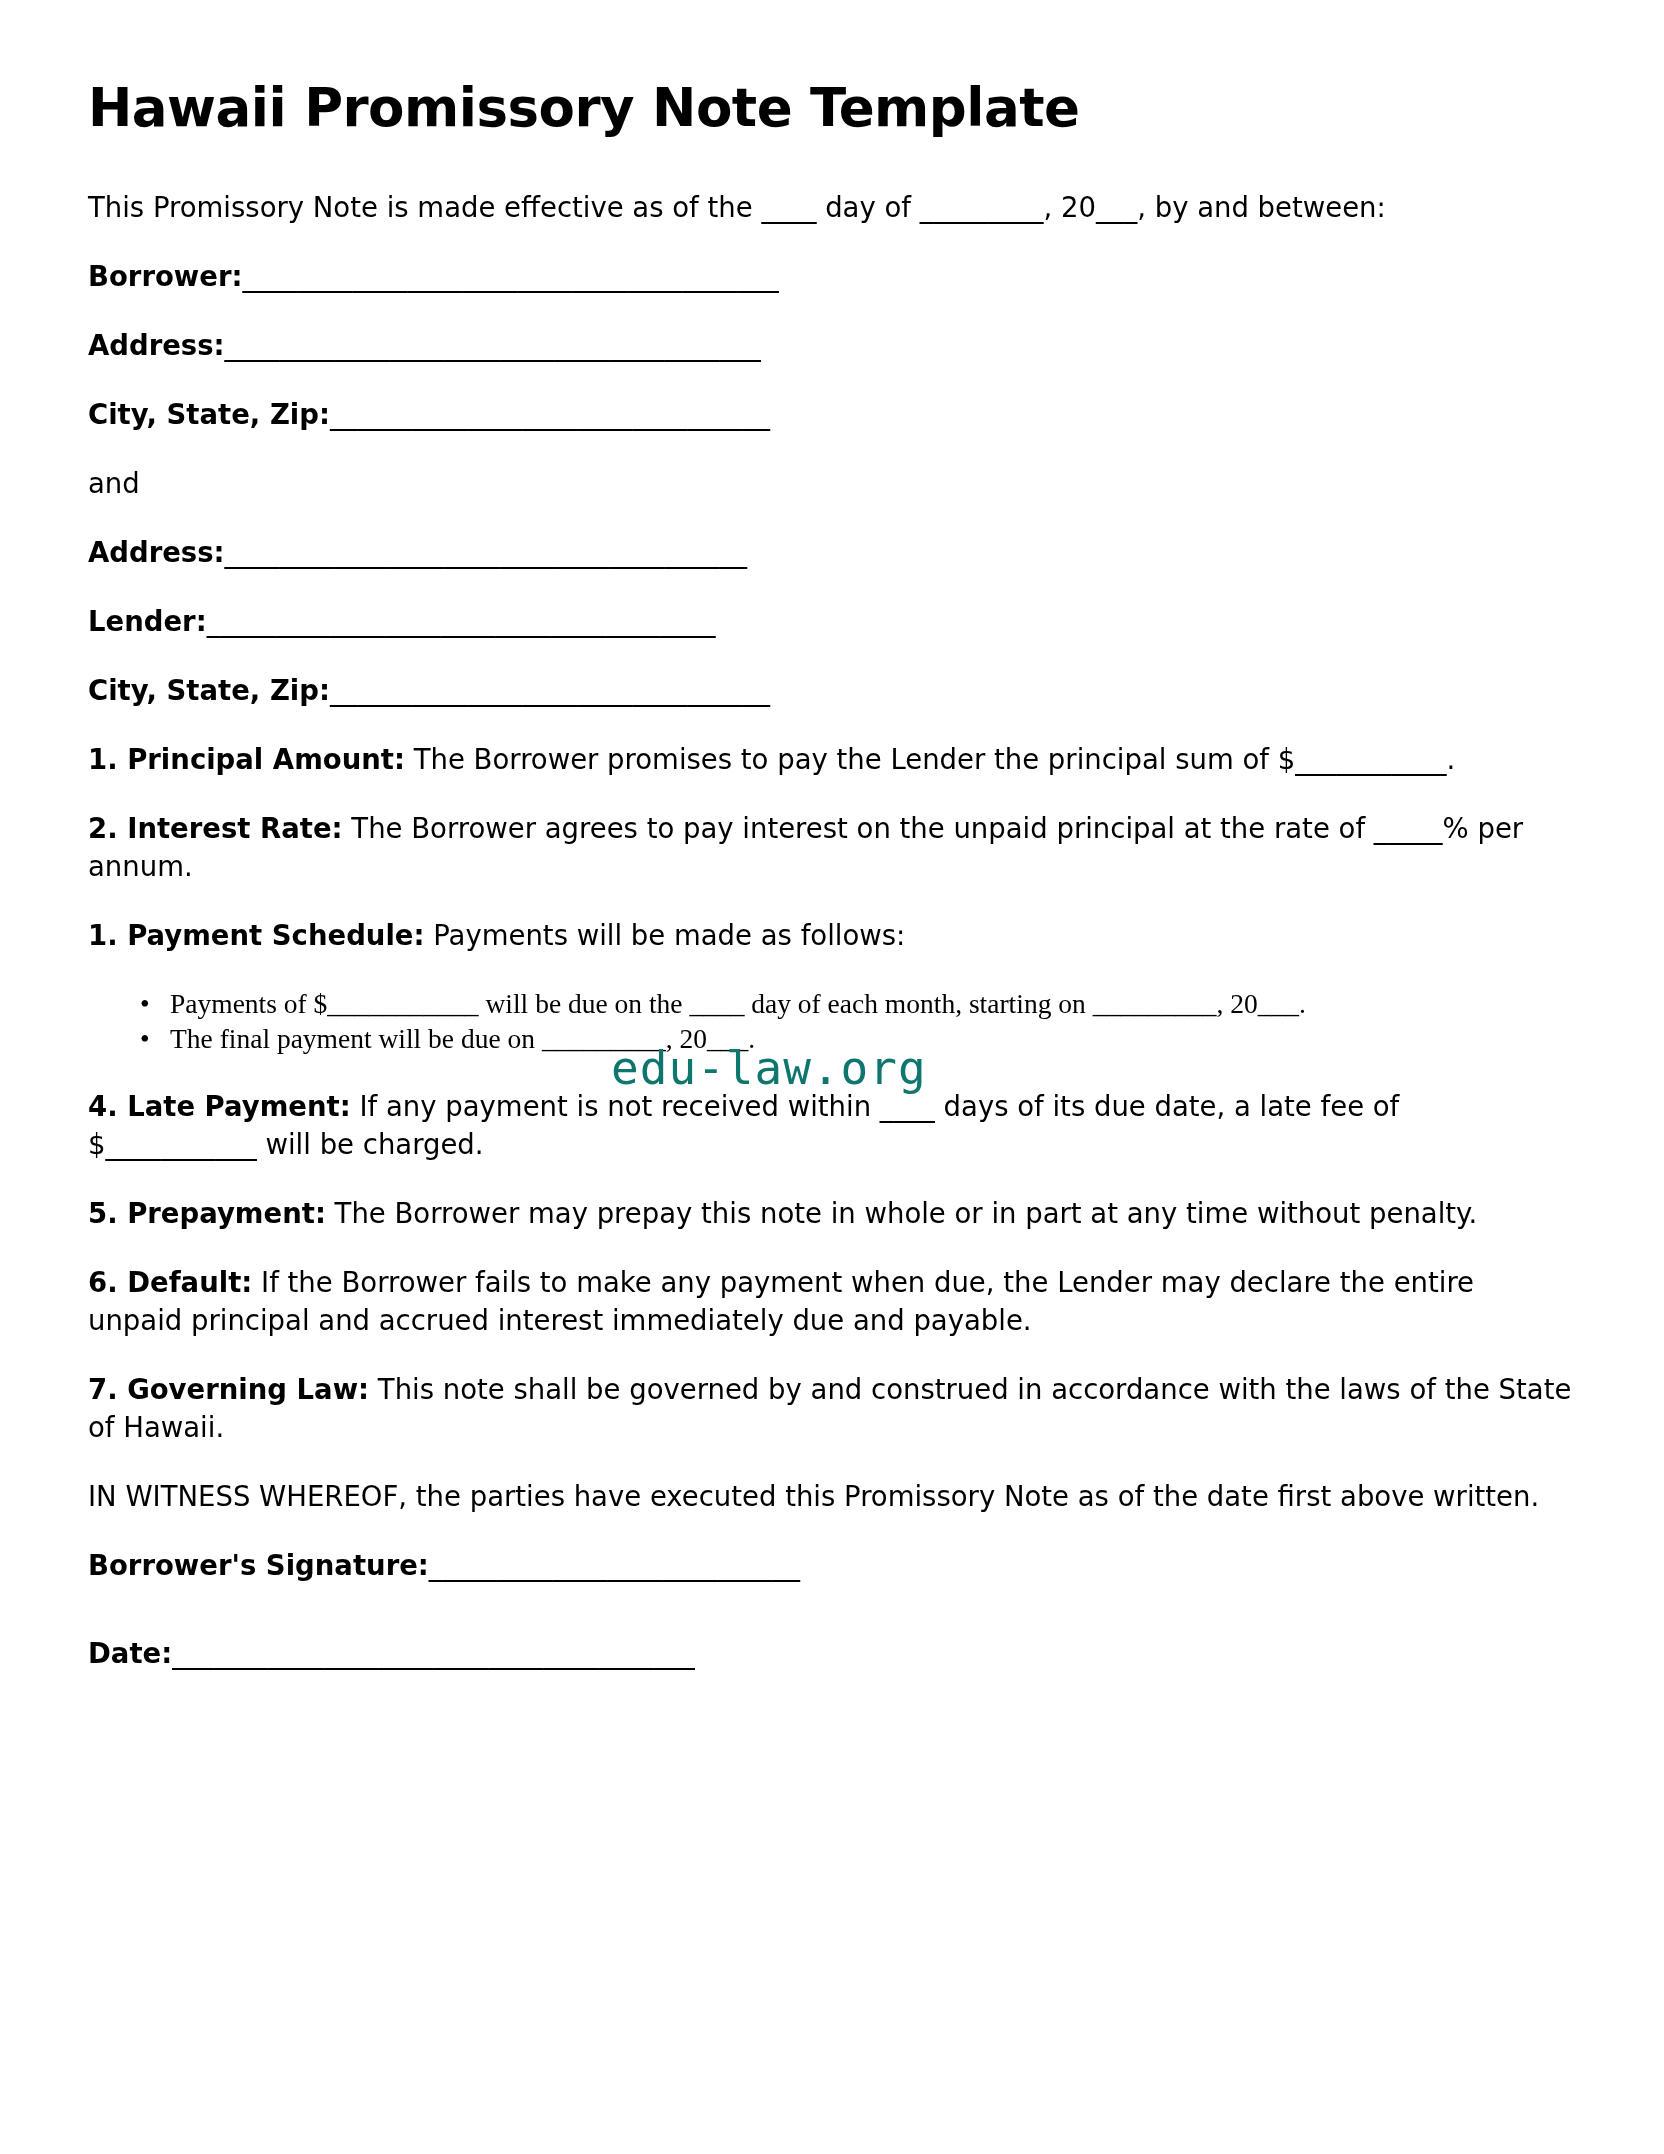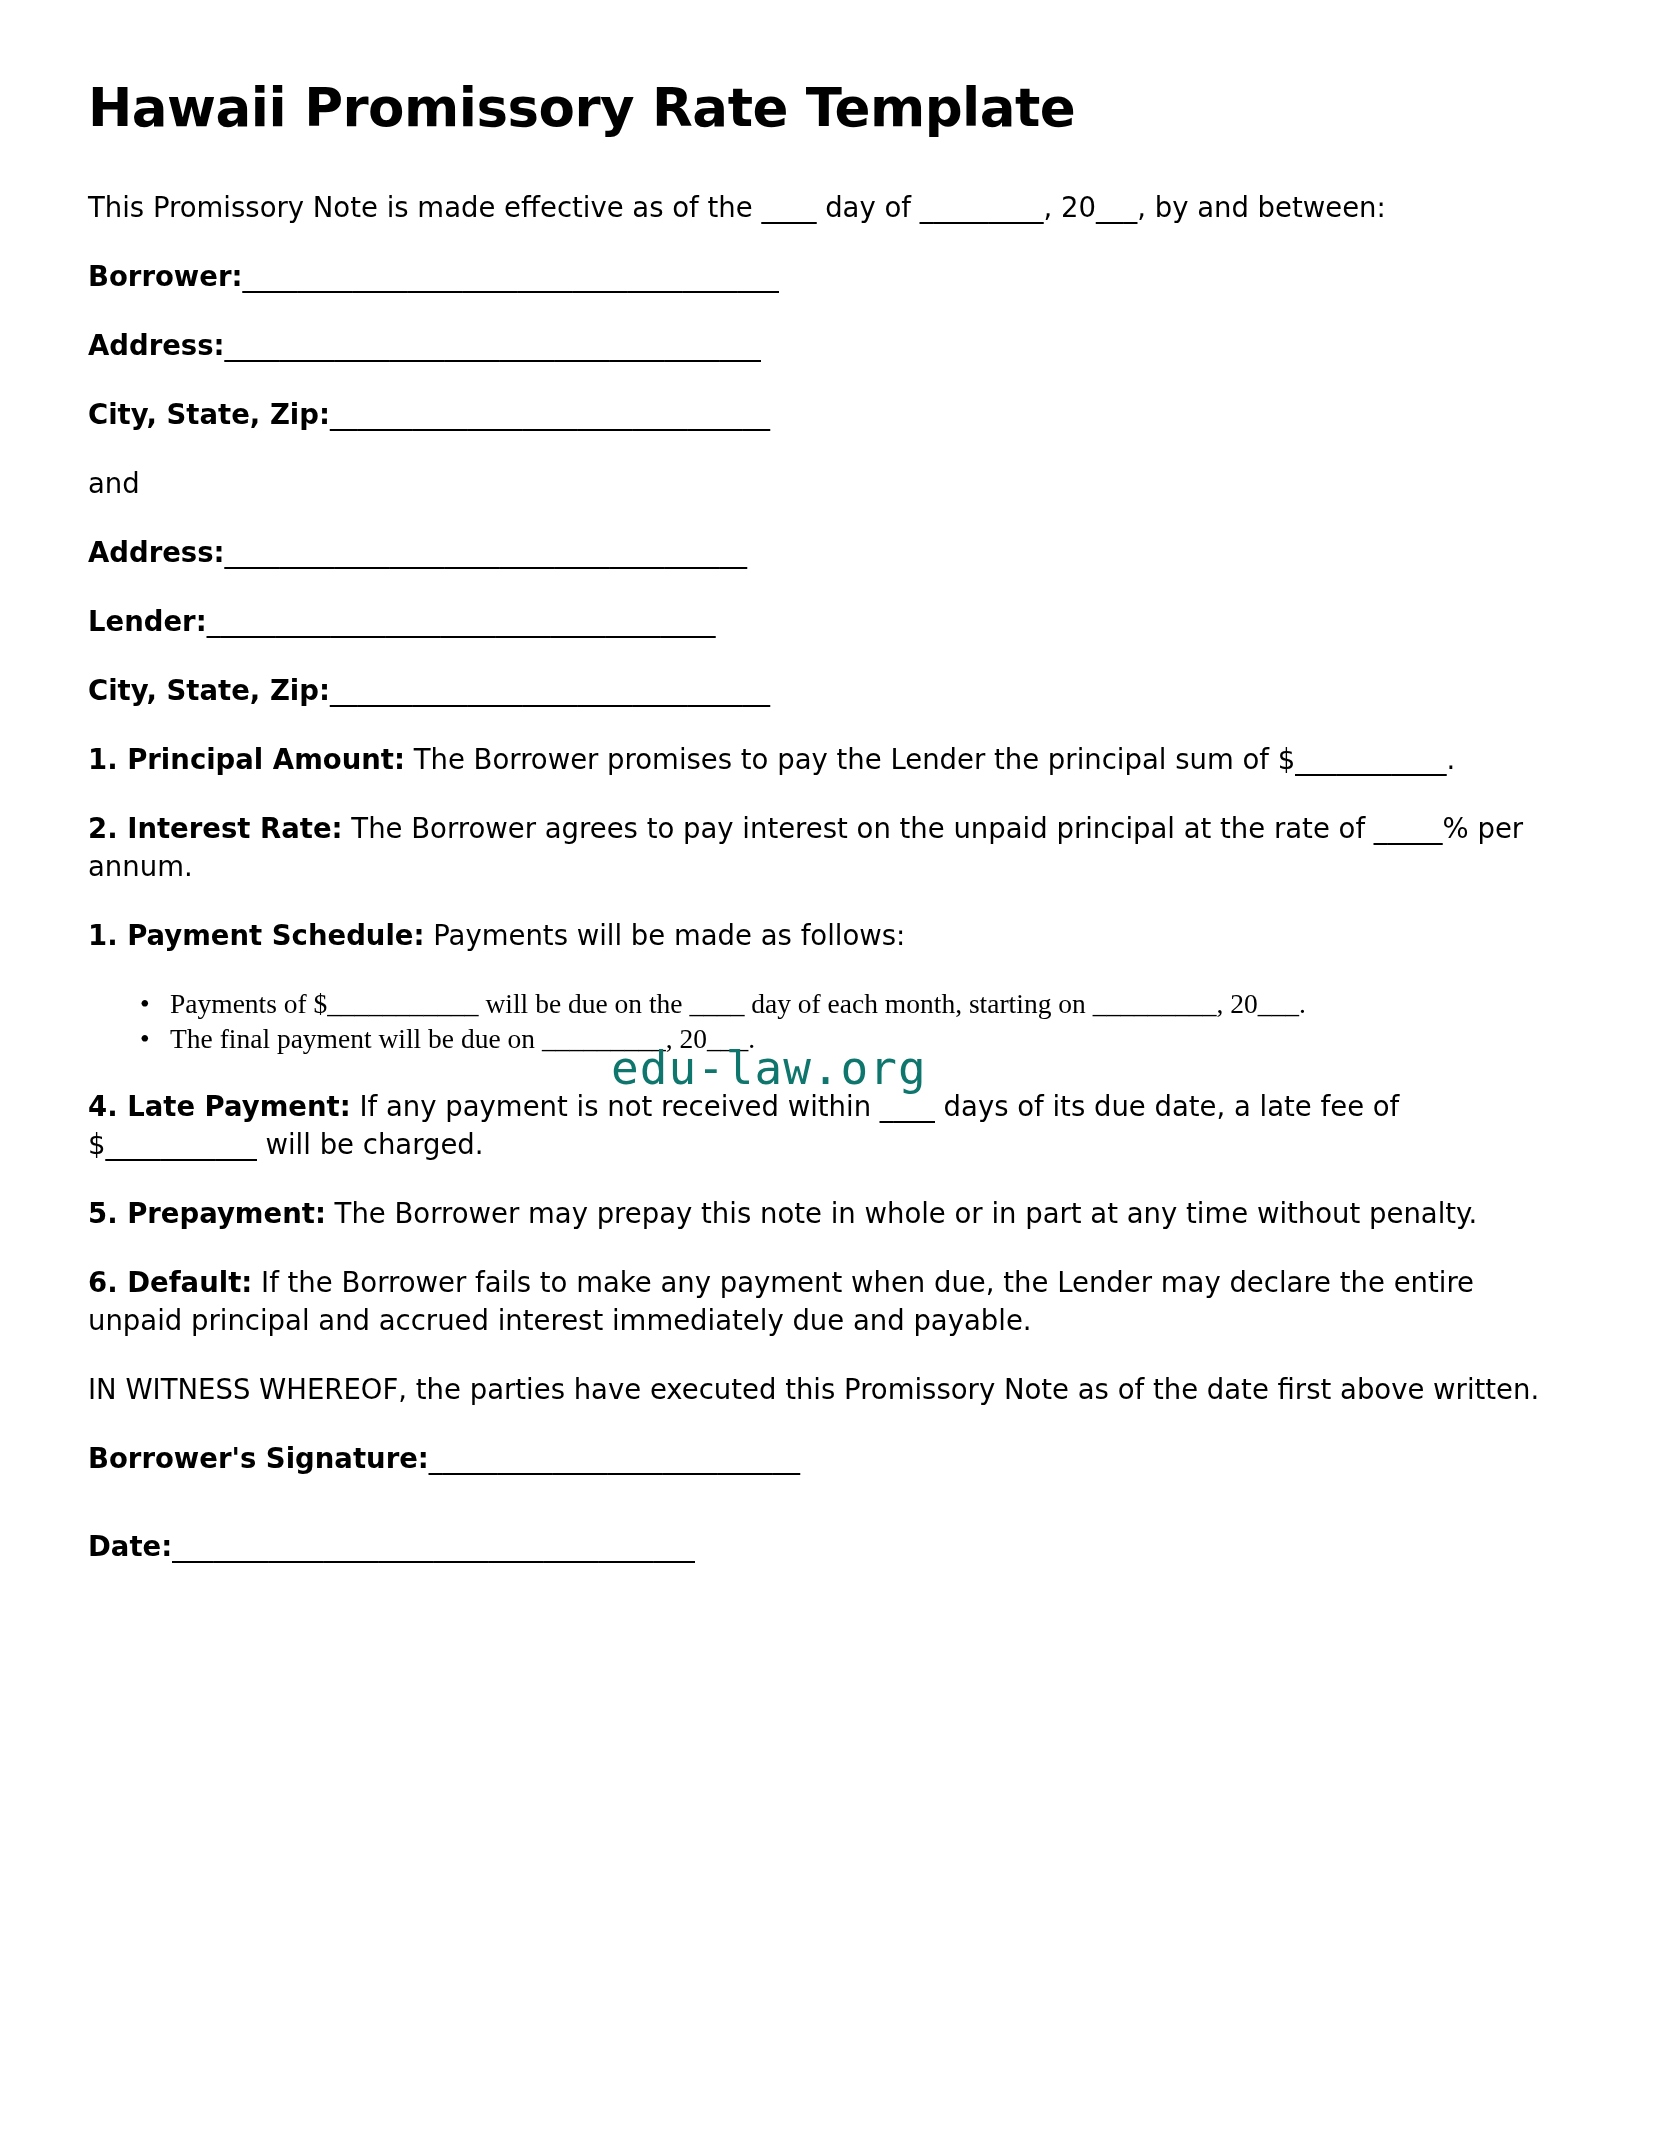--- a/index.html
+++ b/index.html
@@ -77,21 +77,21 @@
     pointer-events: none;
     user-select: none;
     margin-left: 36px;
   }
 </style>
 </head>
 <body>
 
 <div class="page">
 
-  <h1 class="doc-title">Hawaii Promissory Rate Template</h1>
+  <h1 class="doc-title">Hawaii Promissory Note Template</h1>
 
   <p class="block">This Promissory Note is made effective as of the ____ day of _________, 20___, by and between:</p>
 
   <p class="block">
     <span class="lbl">Borrower:</span><span>_______________________________________</span>
   </p>
 
   <p class="block">
     <span class="lbl">Address:</span><span>_______________________________________</span>
   </p>
@@ -137,20 +137,23 @@
   </p>
 
   <p class="block">
     <span class="lbl">5. Prepayment:</span><span> The Borrower may prepay this note in whole or in part at any time without penalty.</span>
   </p>
 
   <p class="block">
     <span class="lbl">6. Default:</span><span> If the Borrower fails to make any payment when due, the Lender may declare the entire unpaid principal and accrued interest immediately due and payable.</span>
   </p>
 
+  <p class="block">
+    <span class="lbl">7. Governing Law:</span><span> This note shall be governed by and construed in accordance with the laws of the State of Hawaii.</span>
+  </p>
 
   <p class="block">IN WITNESS WHEREOF, the parties have executed this Promissory Note as of the date first above written.</p>
 
   <p class="sig-row">
     <span>Borrower's Signature:</span><span class="rule">___________________________</span>
   </p>
 
   <p class="sig-row">
     <span>Date:</span><span class="rule">______________________________________</span>
   </p>

